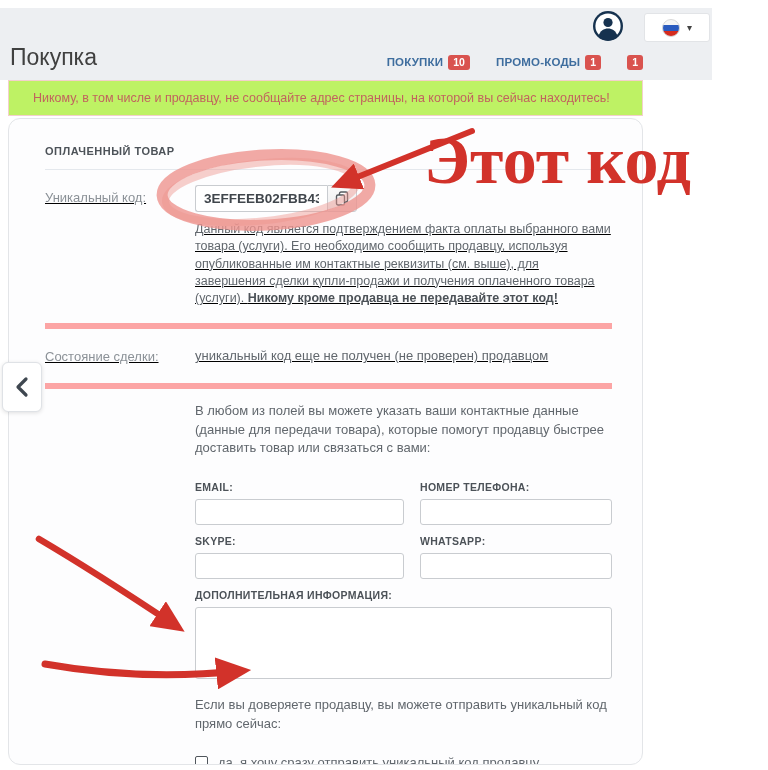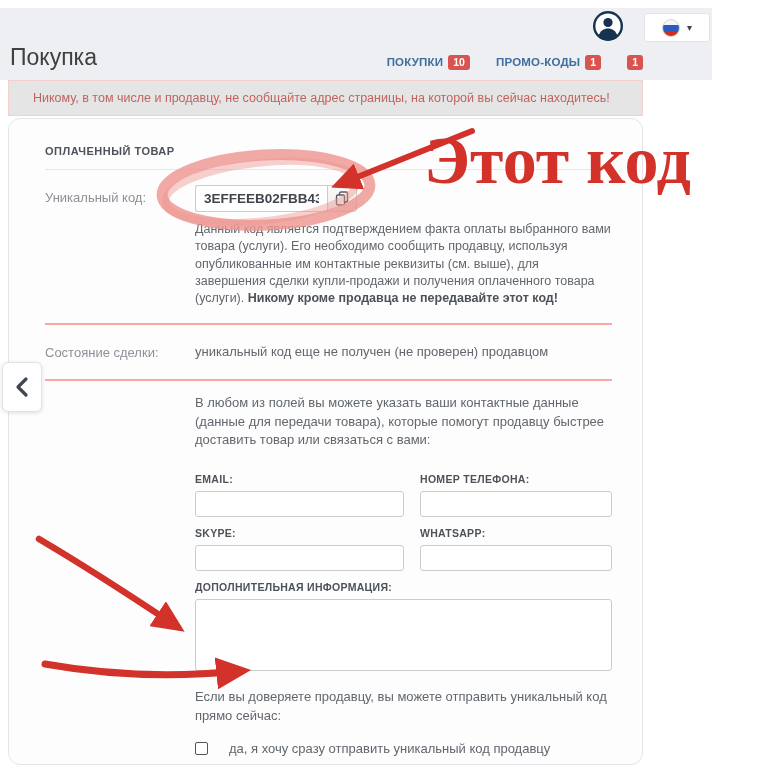--- a/index.html
+++ b/index.html
@@ -18,31 +18,31 @@
 
   .page-title { position: absolute; left: 10px; top: 44px; font-size: 23px; font-weight: 500; color: #404040; }
 
   .tabs { position: absolute; left: 250px; top: 55px; width: 393px; display: flex; justify-content: flex-end;
           gap: 26px; align-items: center; }
   .tab { display: flex; align-items: center; gap: 5px; cursor: pointer; text-decoration: none; }
   .tab-label { font-size: 11.5px; font-weight: bold; color: #3e6d9e; letter-spacing: .2px; }
   .badge { background: #d9534f; color: #fff; font-size: 10.5px; font-weight: bold; border-radius: 3px;
            padding: 2px 5px; line-height: 1; }
 
-  .banner { position: absolute; left: 8px; top: 80px; width: 635px; height: 36px; background: #e5e5e5;
+  .banner { position: absolute; left: 8px; top: 80px; width: 635px; height: 36px; background: #bef264;
             border: 1px solid #f3d0cb; display: flex; align-items: center; padding: 0 24px; }
   .banner-text { font-size: 12.5px; color: #c1635e; }
 
   
   .card { position: absolute; left: 8px; top: 118px; width: 635px; height: 647px; background: #fdfdfe;
           border: 1px solid #e3e5e8; border-radius: 12px; padding: 26px 30px 0 36px; overflow: hidden; }
   .section-title { font-size: 11px; font-weight: bold; color: #4c5258; letter-spacing: .5px; }
   .divider { border-top: 1px solid #e4e8ed; margin-top: 12px; }
 
-  .row { display: flex; padding: 15px 0 16px 0; border-bottom: 2px solid #fca5a5; }
+  .row { display: flex; padding: 15px 0 16px 0; border-bottom: 6px solid #fca5a5; text-decoration: underline; }
   .row-label { width: 150px; font-size: 13px; color: #8b9197; line-height: 1.45; padding-top: 4px; }
   .row-content { flex: 1; }
 
   .code-group { display: inline-flex; align-items: stretch; }
   .code-input { width: 132px; height: 27px; border: 1px solid #c9ccd0; border-right: none;
                 border-radius: 3px 0 0 3px; background: #fff; font-family: "Liberation Sans", sans-serif;
                 font-size: 13.5px; font-weight: bold; color: #40464c; padding: 0 8px; }
   .copy-btn { width: 30px; height: 27px; border: 1px solid #c9ccd0; border-radius: 0 3px 3px 0;
               background: linear-gradient(#fafafa, #ededee); display: flex; align-items: center;
               justify-content: center; cursor: pointer; }
@@ -56,21 +56,21 @@
   .fields-grid { display: grid; grid-template-columns: 1fr; column-gap: 16px; row-gap: 10px; }
   .field label { display: block; font-size: 10.5px; font-weight: bold; color: #4c5258;
                  letter-spacing: .3px; margin-bottom: 6px; }
   .field input { width: 100%; height: 26px; border: 1px solid #c9ccd0; border-radius: 3px; background: #fff;
                  font-family: "Liberation Sans", sans-serif; font-size: 13px; color: #40464c; padding: 0 7px; }
   .field-wide { grid-column: 1 / span 2; }
   .field-wide textarea { width: 100%; height: 72px; border: 1px solid #c9ccd0; border-radius: 3px;
                  background: #fff; resize: none; font-family: "Liberation Sans", sans-serif; font-size: 13px;
                  color: #40464c; padding: 5px 7px; }
   .trust-text { font-size: 13px; color: #61676d; line-height: 1.42; margin-top: 13px; }
-  .checkbox-row { display: flex; align-items: center; gap: 21px; margin-top: 16px; }
+  .checkbox-row { display: flex; align-items: center; gap: 10px; margin-top: 22px; }
   .checkbox-row input[type="checkbox"] { appearance: none; -webkit-appearance: none; width: 13px; height: 13px;
                  border: 1.5px solid #50565c; border-radius: 2px; background: #fff; cursor: pointer; }
   .checkbox-row span { font-size: 13px; color: #61676d; }
   .save-btn { margin-top: 13px; width: 192px; height: 33px; background: linear-gradient(#fafafa, #e9e9ea);
               border: 1px solid #c6c8cb; border-radius: 2px; font-family: "Liberation Sans", sans-serif;
               font-size: 12px; font-weight: bold; color: #3f4750; letter-spacing: .4px; cursor: pointer; }
 
   
   .back-btn { position: absolute; left: 2px; top: 362px; width: 40px; height: 50px; background: #fff;
               border: 1px solid #dfe2e6; border-radius: 6px; box-shadow: 0 1px 4px rgba(0,0,0,.12);

